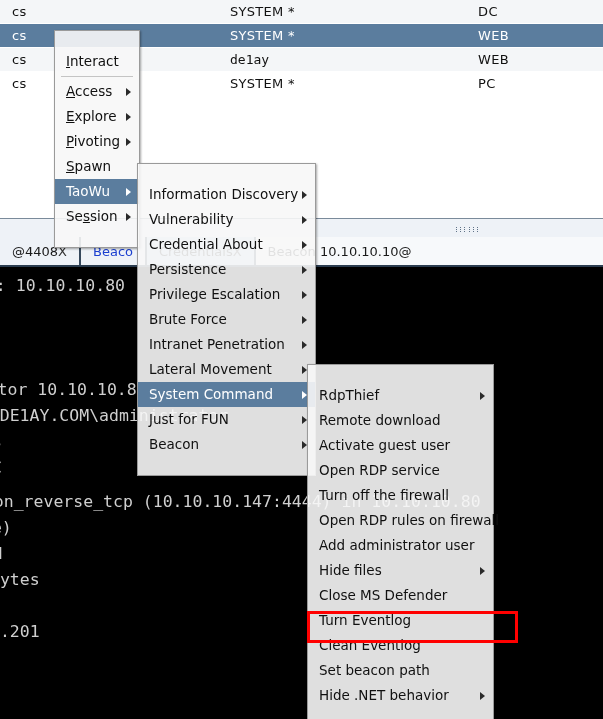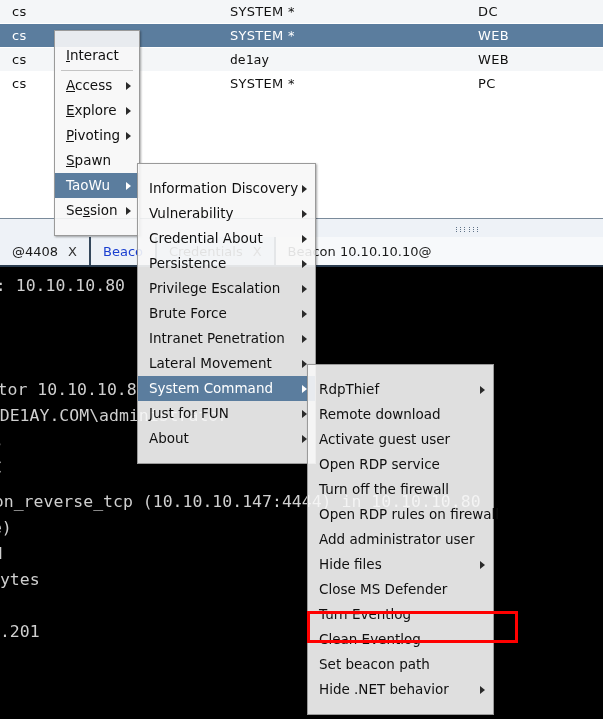--- a/index.html
+++ b/index.html
@@ -87,21 +87,20 @@
     width: 603px; height: 30px;
     background: #eef2f7;
     border-bottom: 2px solid #2b3d50;
     box-sizing: border-box;
     display: flex;
     align-items: stretch;
   }
   .tab {
     display: flex;
     align-items: center;
-    gap: 10px;
     padding: 0 12px;
     font-size: 13px;
     color: #1a1a1a;
     background: #eef2f7;
     border-right: 2px solid #35485c;
     box-sizing: border-box;
     white-space: nowrap;
   }
   .tab.selected { background: #c6dcee; }
   .tab.link { color: #1a3fd0; }
@@ -139,21 +138,21 @@
 
   
   .menu {
     position: absolute;
     background: rgba(247,247,247,0.90);
     border: 1px solid #9a9a9a;
     box-shadow: 1px 1px 2px rgba(0,0,0,0.35);
     box-sizing: border-box;
     font-size: 13.5px;
     color: #101010;
-    padding: 12px 0;
+    padding: 18px 0;
   }
   .mi {
     position: relative;
     height: 25px;
     line-height: 25px;
     padding: 0 22px 0 11px;
     white-space: nowrap;
     box-sizing: border-box;
   }
   .mi.hl {
@@ -267,21 +266,21 @@
       <div class="mi"><span>Information Discovery</span><span class="arrow"></span></div>
       <div class="mi"><span>Vulnerability</span><span class="arrow"></span></div>
       <div class="mi"><span>Credential About</span><span class="arrow"></span></div>
       <div class="mi"><span>Persistence</span><span class="arrow"></span></div>
       <div class="mi"><span>Privilege Escalation</span><span class="arrow"></span></div>
       <div class="mi"><span>Brute Force</span><span class="arrow"></span></div>
       <div class="mi"><span>Intranet Penetration</span><span class="arrow"></span></div>
       <div class="mi"><span>Lateral Movement</span><span class="arrow"></span></div>
       <div class="mi hl"><span>System Command</span><span class="arrow"></span></div>
       <div class="mi"><span>Just for FUN</span><span class="arrow"></span></div>
-      <div class="mi"><span>About</span><span class="arrow"></span></div>
+      <div class="mi"><span>Beacon</span><span class="arrow"></span></div>
     </div>
 
   <div class="menu" id="menu3">
       <div class="mi"><span>RdpThief</span><span class="arrow"></span></div>
       <div class="mi"><span>Remote download</span></div>
       <div class="mi"><span>Activate guest user</span></div>
       <div class="mi"><span>Open RDP service</span></div>
       <div class="mi"><span>Turn off the firewall</span></div>
       <div class="mi"><span>Open RDP rules on firewall</span></div>
       <div class="mi"><span>Add administrator user</span></div>

